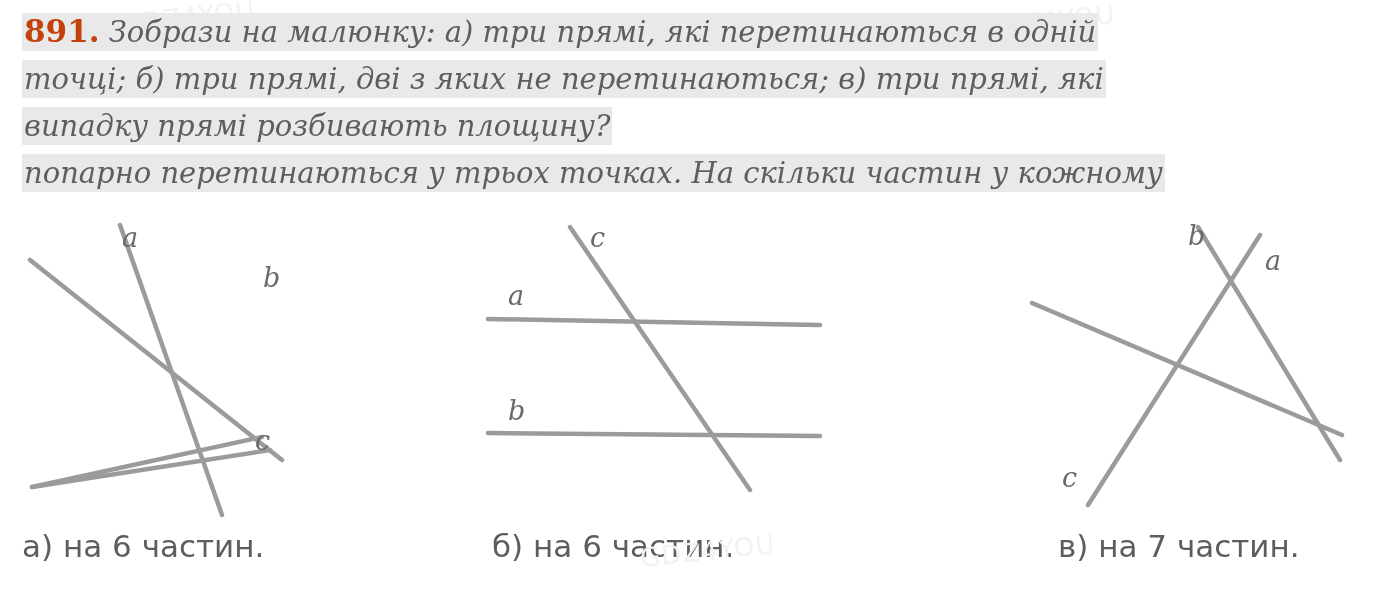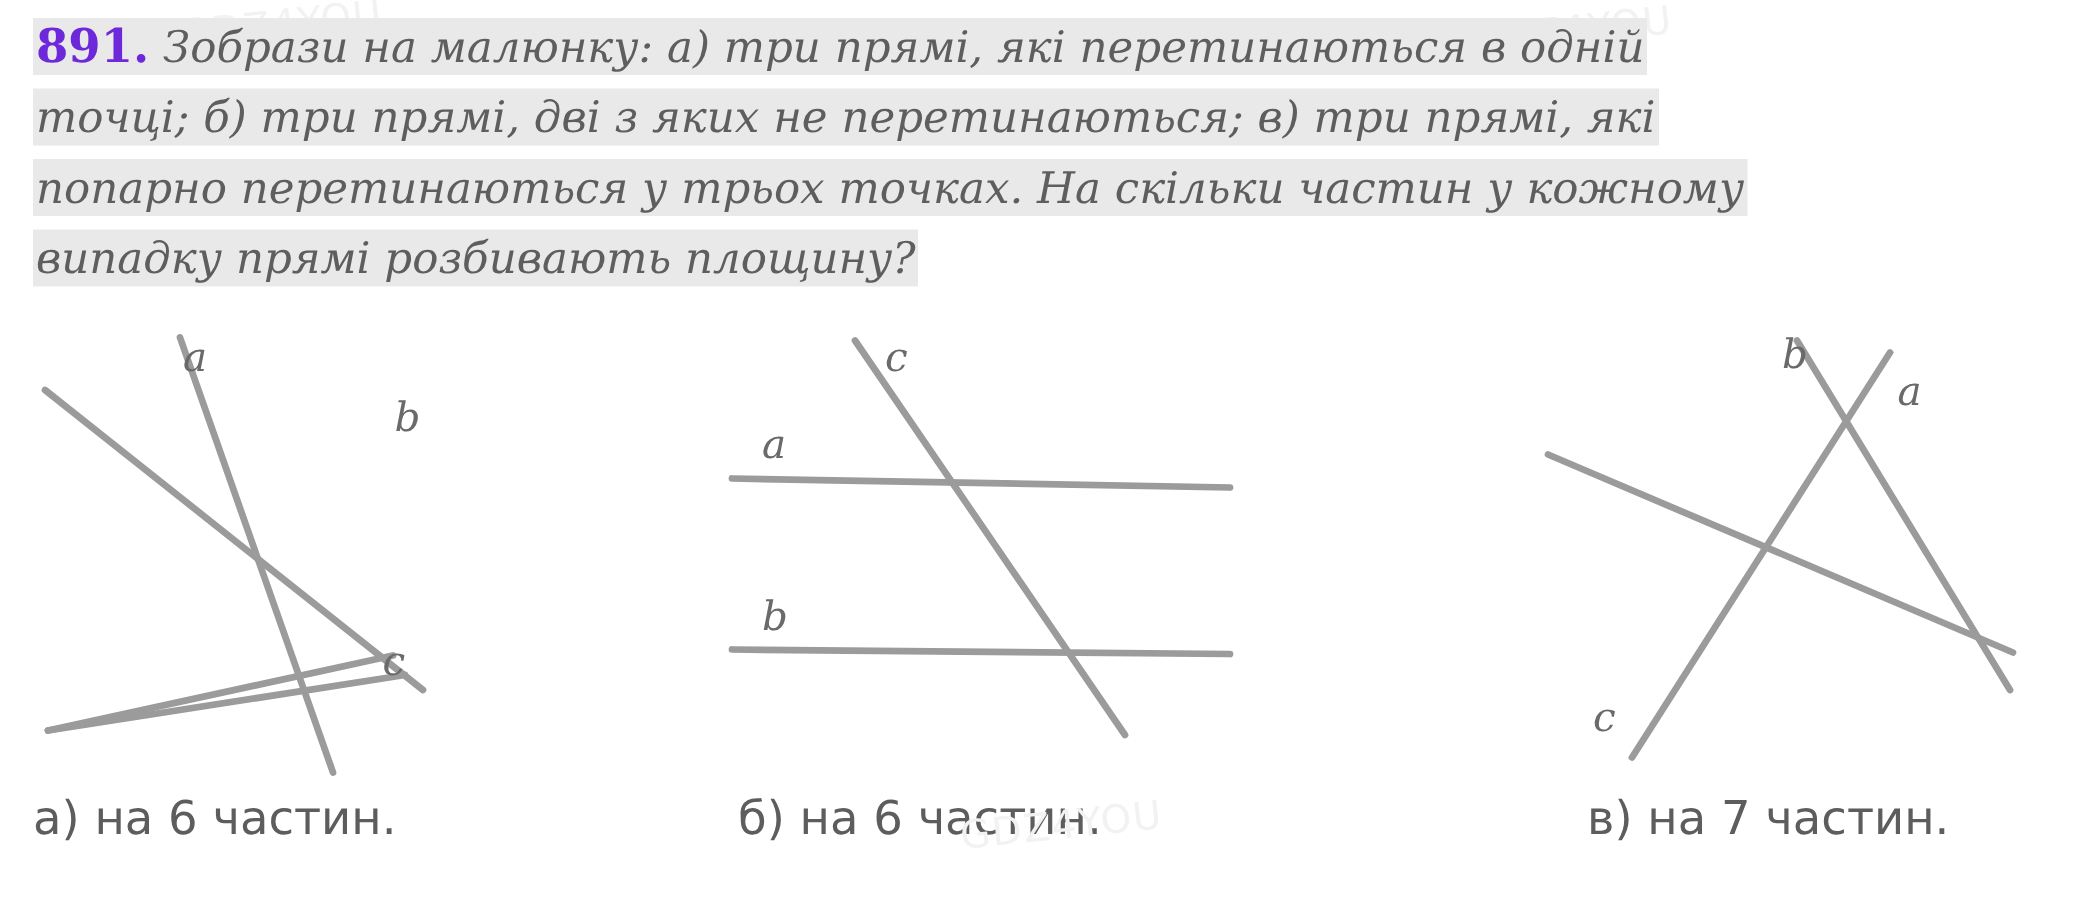--- a/index.html
+++ b/index.html
@@ -39,21 +39,21 @@
   }
   .statement .hl {
     background: #e9e9e9;
     padding: 2px 2px;
     box-decoration-break: clone;
     -webkit-box-decoration-break: clone;
   }
   .statement .num {
     font-weight: bold;
     font-style: normal;
-    color: #6d28d9;
+    color: #c2410c;
     font-size: 31px;
   }
 
   
   .figures {
     position: absolute;
     left: 0;
     top: 215px;
     width: 1390px;
     height: 325px;
@@ -124,22 +124,22 @@
 <body>
 
 <div class="page">
 
   <div class="watermark" id="wm1">GDZ4YOU</div>
   <div class="watermark" id="wm3">GDZ4YOU</div>
 
   <div class="statement">
     <span class="line"><span class="hl"><span class="num">891.</span> <span>Зобрази на малюнку: а) три прямі, які перетинаються в одній</span></span></span>
     <span class="line"><span class="hl">точці; б) три прямі, дві з яких не перетинаються; в) три прямі, які</span></span>
+    <span class="line"><span class="hl">випадку прямі розбивають площину?</span></span>
     <span class="line"><span class="hl">попарно перетинаються у трьох точках. На скільки частин у кожному</span></span>
-    <span class="line"><span class="hl">випадку прямі розбивають площину?</span></span>
   </div>
 
   <div class="figures">
 
     <div class="figure" id="fig-a">
       <svg viewBox="0 0 330 325" preserveAspectRatio="xMidYMid meet">
         <line class="fig-line" x1="20" y1="45" x2="272" y2="245"></line>
         <line class="fig-line" x1="110" y1="10" x2="212" y2="300"></line>
         <line class="fig-line" x1="22" y1="272" x2="260" y2="235"></line>
         <line class="fig-line" x1="22" y1="272" x2="252" y2="222"></line>

